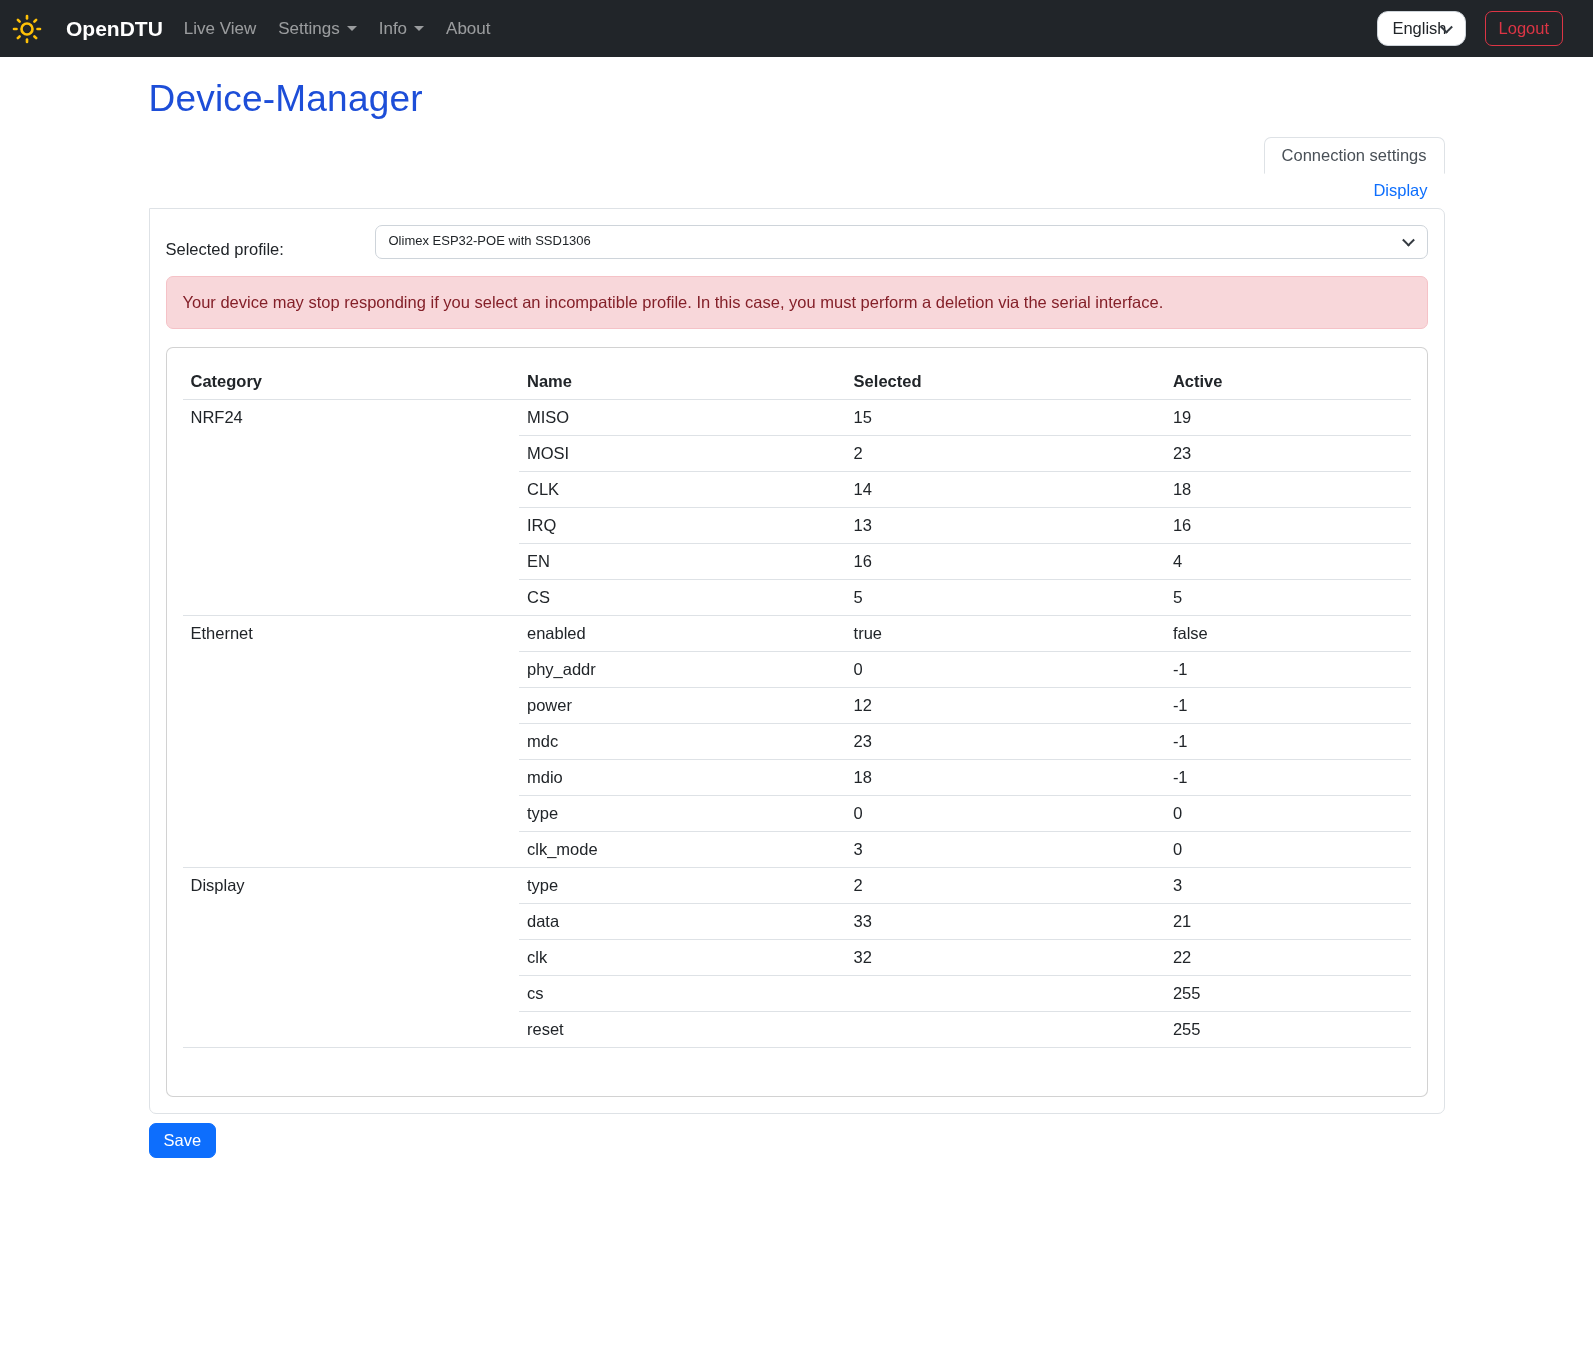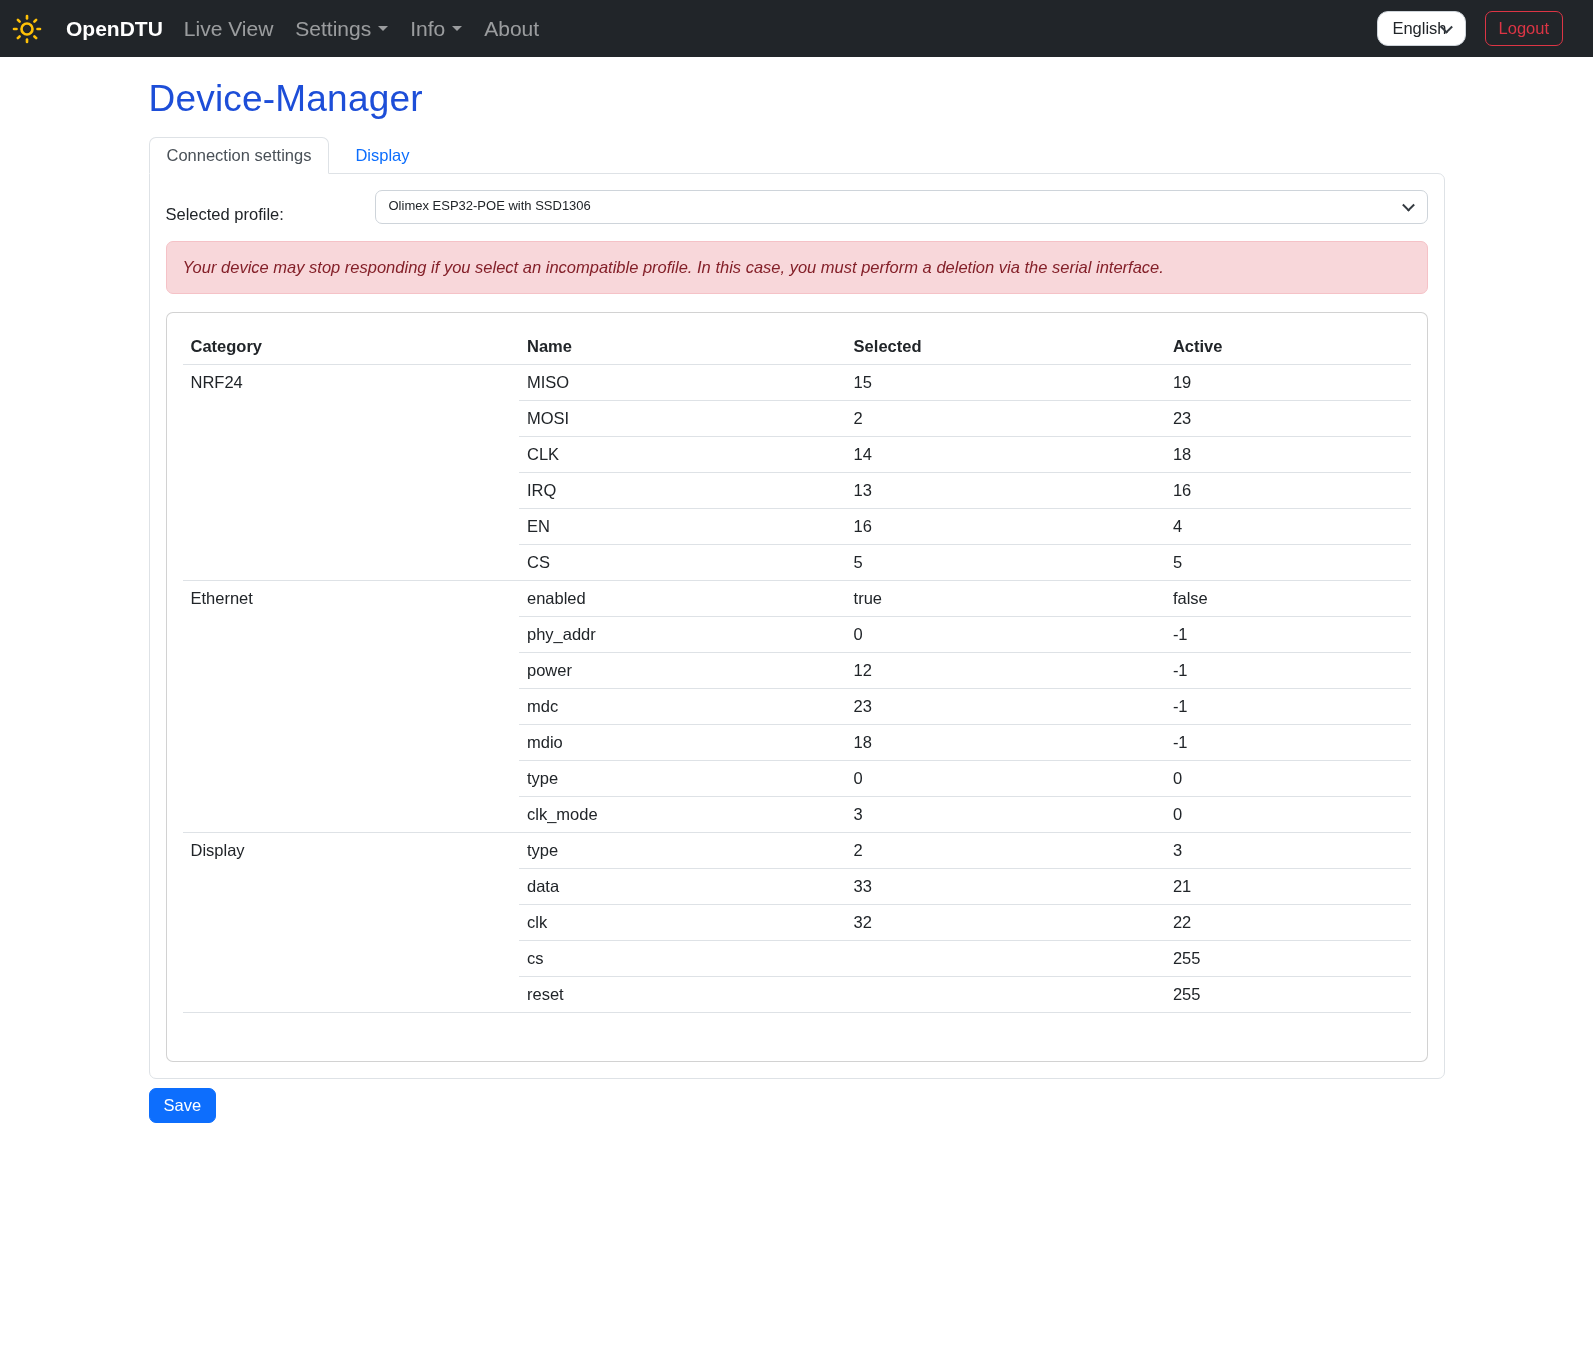--- a/index.html
+++ b/index.html
@@ -25,21 +25,21 @@
   .brand {
     display: flex; align-items: center; gap: 24px;
     color: #fff; font-size: 21px; font-weight: 700;
     text-decoration: none; cursor: pointer;
   }
   .nav-links { display: flex; align-items: center; margin-left: 13px; }
   .nav-link {
     color: rgba(255,255,255,0.55);
     padding: 8px 8px;
     margin-right: 6px;
-    font-size: 21px;
+    font-size: 17px;
     text-decoration: none;
     cursor: pointer;
     display: inline-flex; align-items: center;
   }
   .caret {
     display: inline-block;
     margin-left: 7px;
     border-top: 5px solid currentColor;
     border-left: 5px solid transparent;
     border-right: 5px solid transparent;
@@ -78,21 +78,21 @@
   .container { width: 1296px; margin: 0 auto; }
   .page-title {
     font-size: 37px;
     font-weight: 400;
     color: #1d4ed8;
     margin: 21px 0 17px 0;
     letter-spacing: 0.2px;
   }
 
   
-  .tabs { display: flex; align-items: flex-end; }
+  .tabs { display: flex; align-items: flex-end; flex-direction: column; }
   .tab { font-size: 16.5px; padding: 8px 17px; cursor: pointer; }
   .tab.active {
     background: #fff;
     border: 1px solid #dee2e6;
     border-bottom: 1px solid #fff;
     border-radius: 7px 7px 0 0;
     color: #495057;
     margin-bottom: -1px;
     position: relative;
     z-index: 2;
@@ -124,21 +124,20 @@
 
   
   .alert {
     background: #f8d7da;
     border: 1px solid #f5c2c7;
     color: #842029;
     border-radius: 7px;
     padding: 16px;
     font-size: 16.5px;
     margin-bottom: 18px;
-    font-style: italic;
   }
 
   
   .card {
     border: 1px solid rgba(0,0,0,0.175);
     border-radius: 7px;
     background: #fff;
   }
   .card-header {
     background: #0d6efd;

